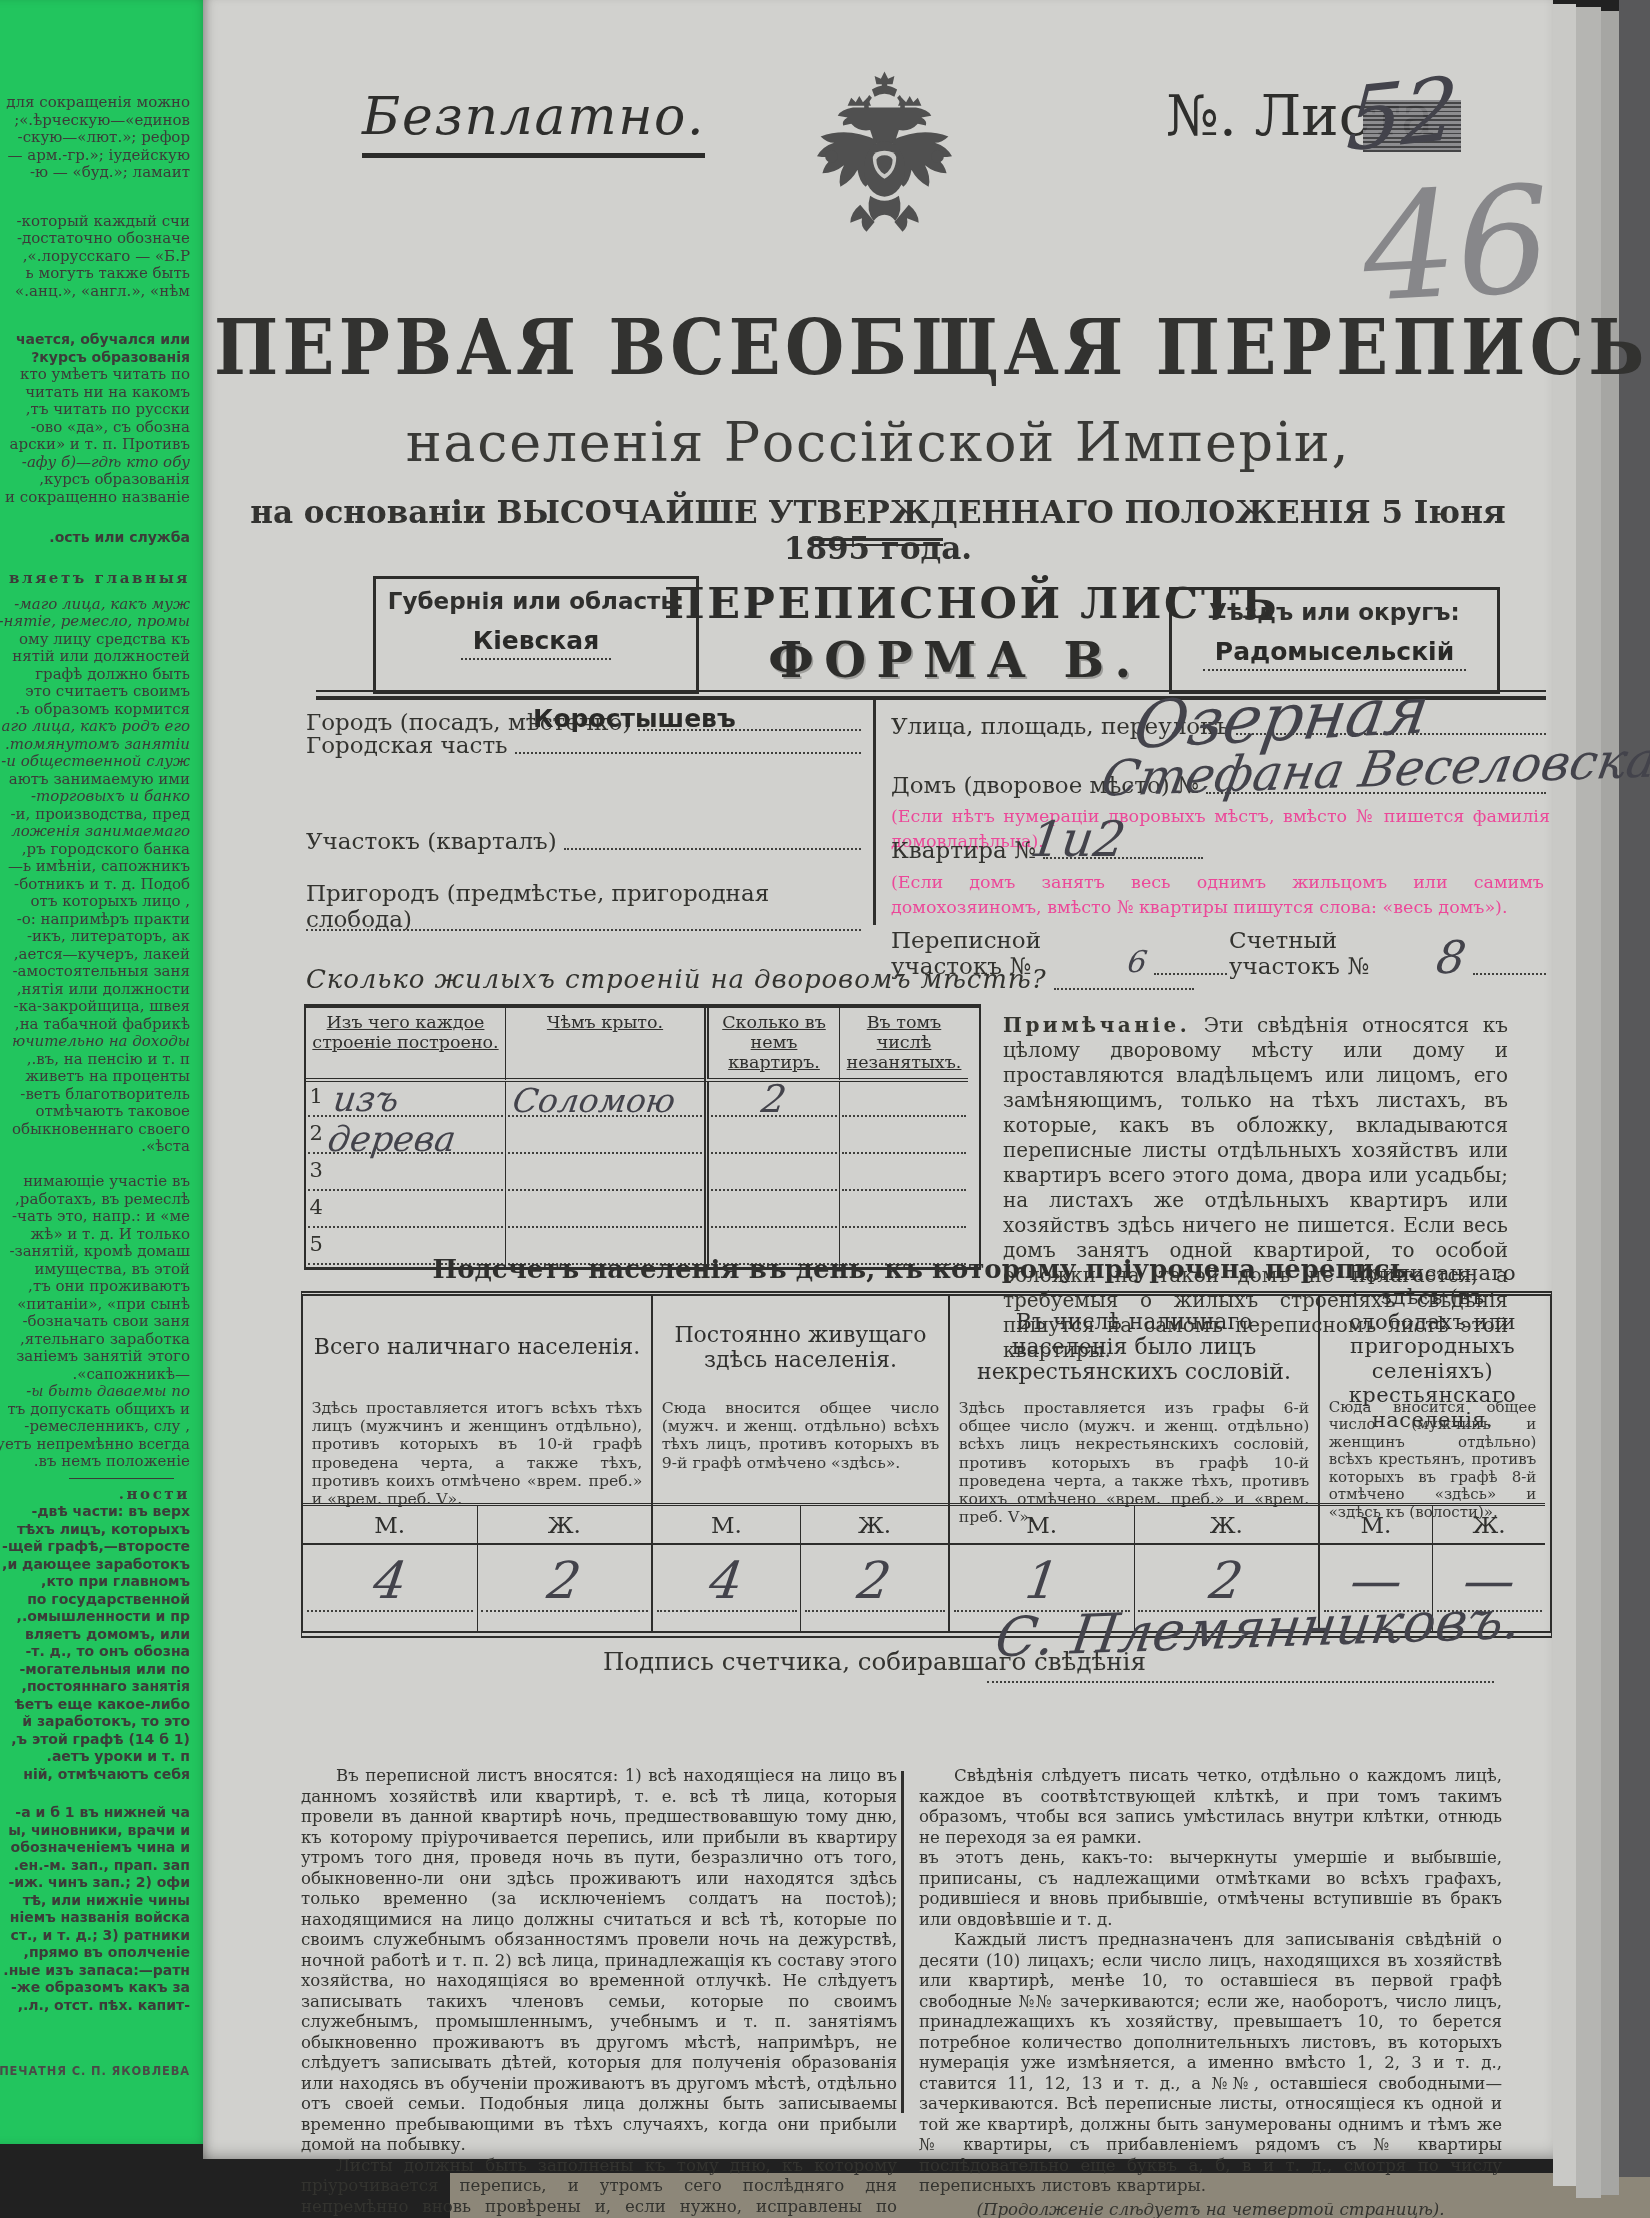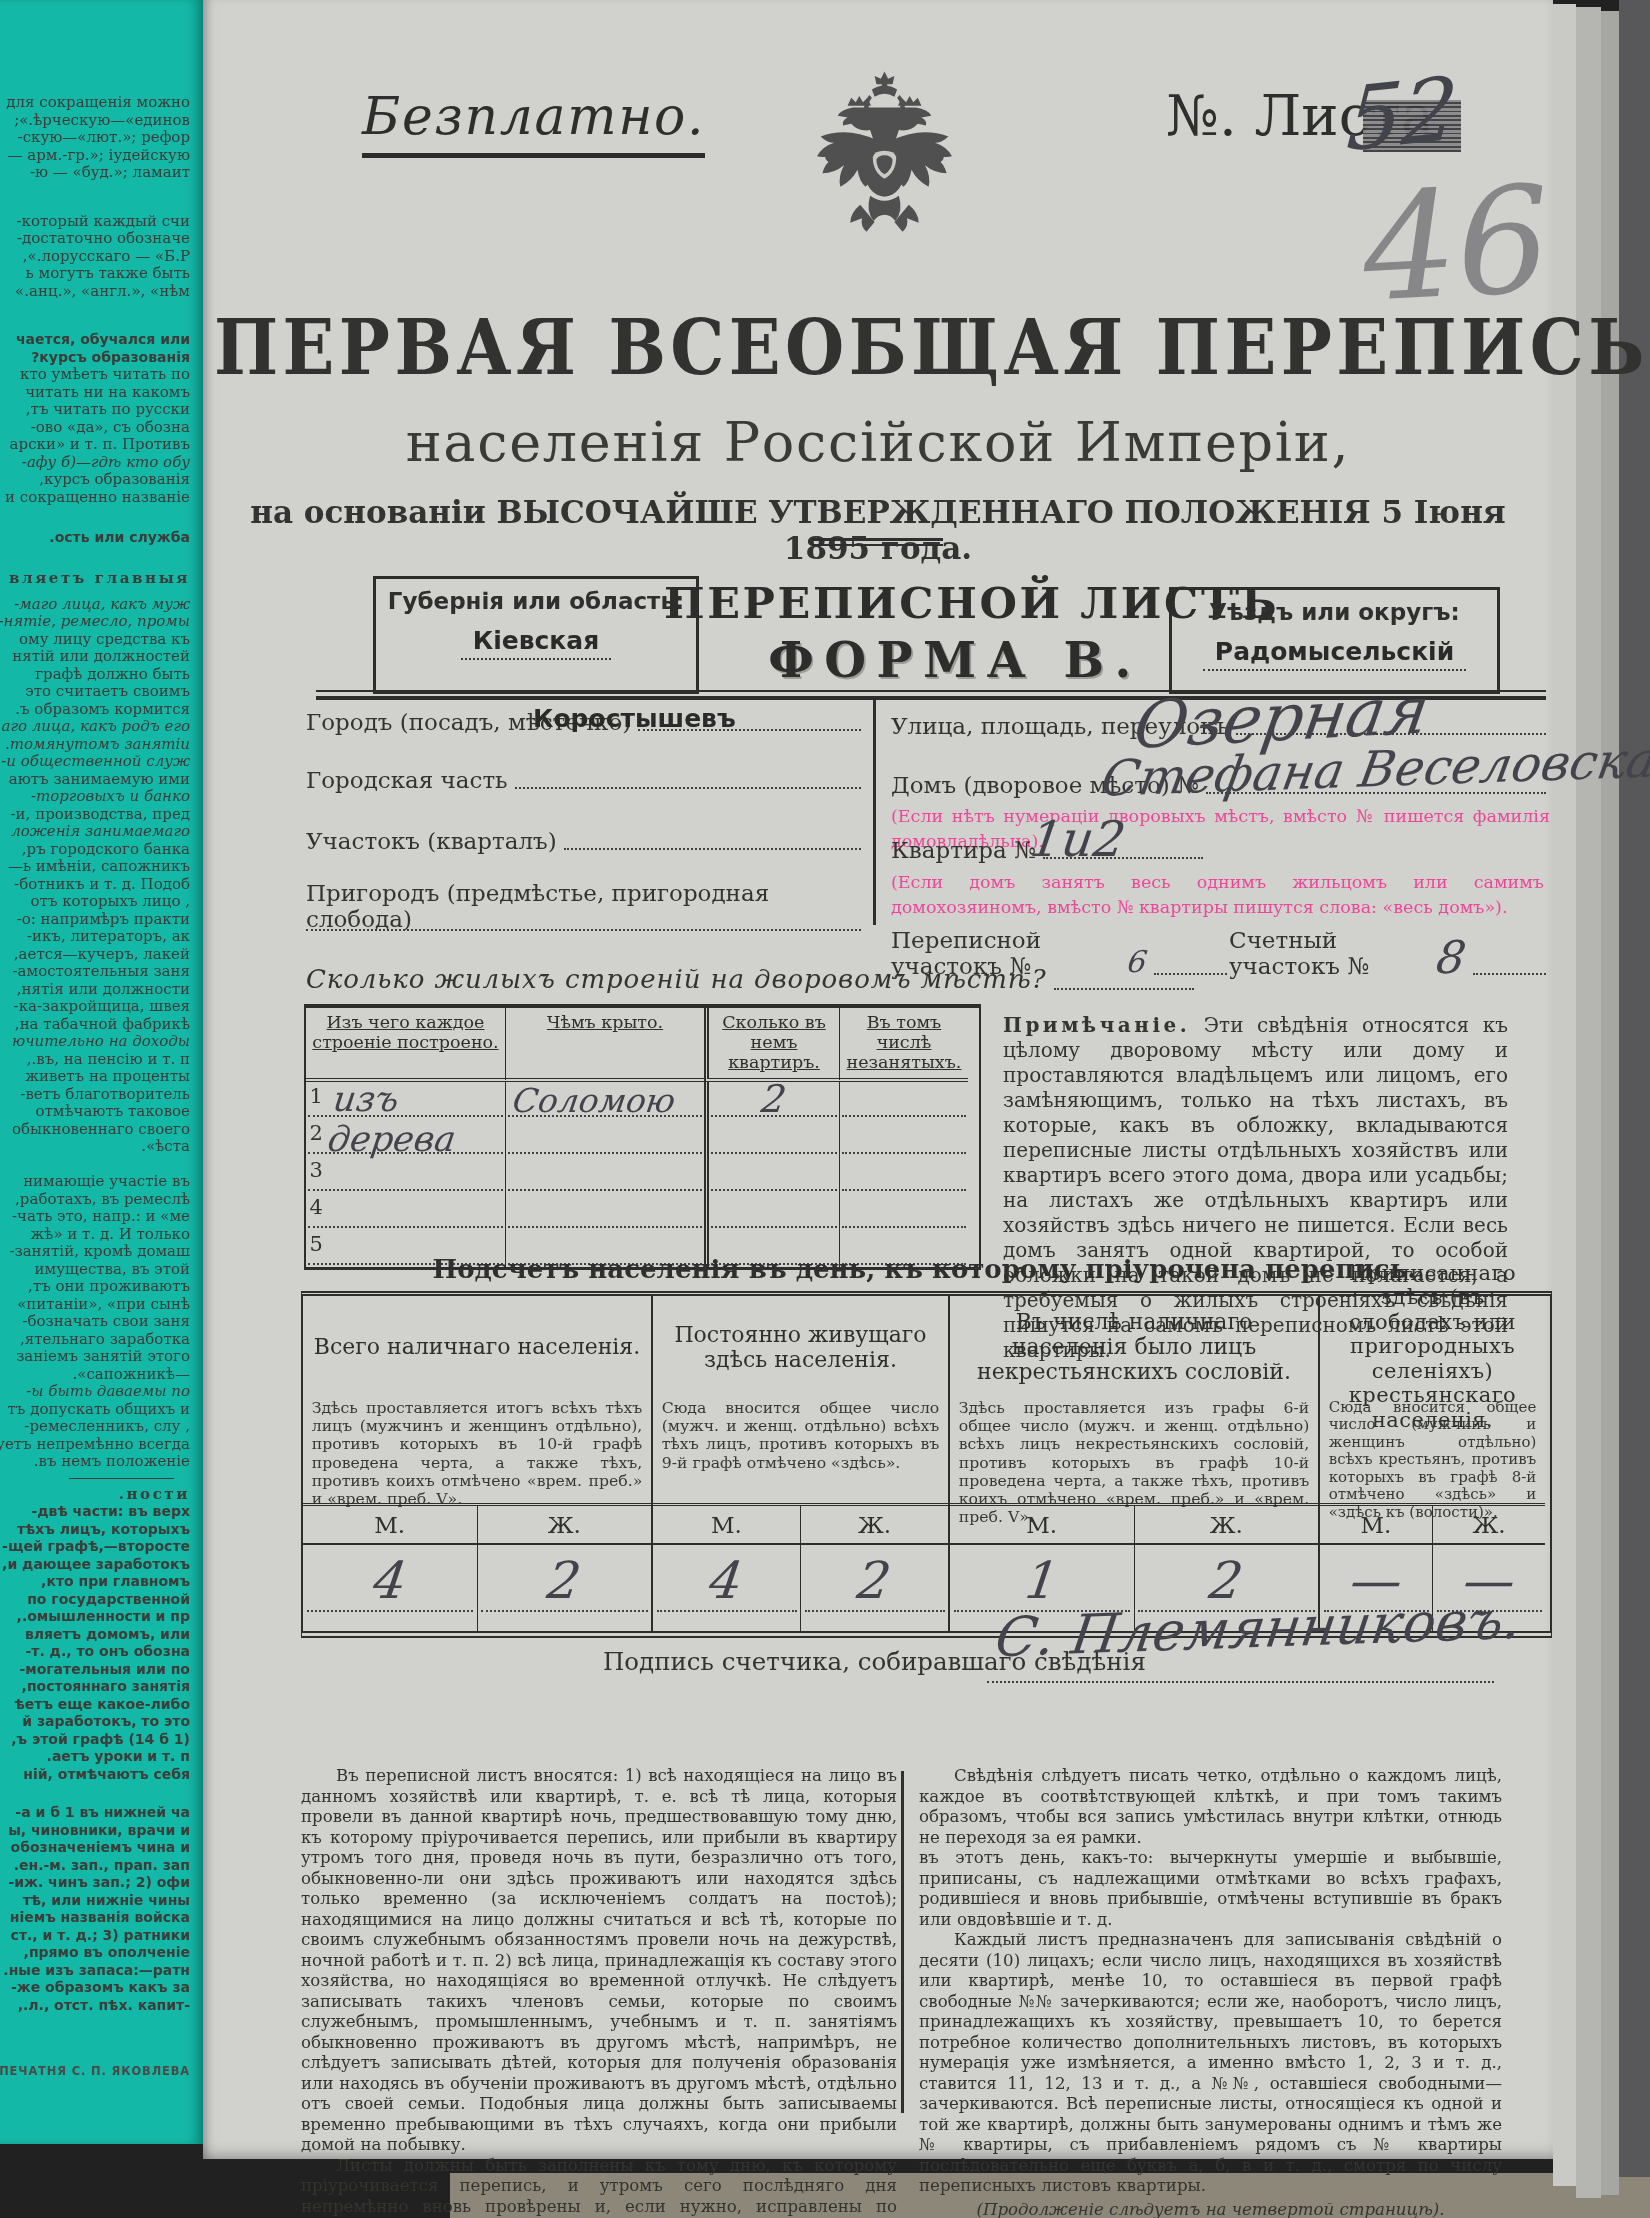--- a/index.html
+++ b/index.html
@@ -4,22 +4,22 @@
 <style>
   html,body{margin:0;padding:0;background:#1f1f1f;}
   .scan{position:relative;width:1651px;height:2218px;background:#212121;overflow:hidden;
         font-family:"DejaVu Serif",serif;color:#3b3b38;}
   
   .surface{position:absolute;left:450px;top:2173px;width:1201px;height:45px;background:#8d8779;}
   .bg-right{position:absolute;left:1619px;top:0;width:31px;height:2177px;background:#58585a;}
   .stack1{position:absolute;left:1553px;top:3.5px;width:23px;height:2182px;background:#c9c9c6;}
   .stack2{position:absolute;left:1576px;top:7px;width:24.5px;height:2191px;background:#b5b5b2;}
   .stack3{position:absolute;left:1600px;top:10.5px;width:19px;height:2184px;background:#a6a6a3;}
-  .left-strip{position:absolute;left:0;top:0;width:203px;height:2144px;background:#14b8a6;
-              box-shadow:inset -10.5px 0 14px -7px rgba(0,0,0,.4);}
+  .left-strip{position:absolute;left:0;top:0;width:203px;height:2144px;background:#22c55e;
+              box-shadow:inset -10.5px 0 14px -7px rgba(0,0,0,.4);padding-left:8px;}
   .main-page{position:absolute;left:203px;top:0;width:1350px;height:2159px;background:#d1d1ce;
              box-shadow:inset 8.7px 0 12.2px -7px rgba(0,0,0,.35), inset 0 -10.5px 15.7px -7.9px rgba(0,0,0,.3);}
   
   #strip-lines{position:absolute;left:0;top:94px;width:190px;text-align:right;}
   .sl{font-size:15px;line-height:17.5px;white-space:nowrap;overflow:hidden;direction:rtl;color:#3c3c39;}
   .sl.sans{font-family:"DejaVu Sans",sans-serif;font-weight:bold;font-size:14px;}
   .sl.it{font-style:italic;}
   .sl.sp{font-weight:bold;letter-spacing:2.6px;}
   .sl.imprint{font-family:"DejaVu Sans",sans-serif;font-weight:bold;font-size:11.4px;letter-spacing:0.9px;color:#4a4a47;}
   .sl-rule{border-top:1.7px solid #3c3c39;width:105px;margin:7px 15.7px 7px auto;height:0;}
@@ -284,21 +284,21 @@
     <div class="box-label">Уѣздъ или округъ:</div>
     <div class="box-value">Радомысельскій</div>
   </div>
   <div class="head-rule"></div>
 
   <div class="frow" style="left:306px;top:709px;width:557px;">
     <span>Городъ (посадъ, мѣстечко)</span>
       <span class="dots"></span>
   </div>
   <div class="stamp" style="left:533px;top:704px;">Коростышевъ</div>
-  <div class="frow" style="left:306px;top:767px;width:557px;">
+  <div class="frow" style="left:306px;top:732px;width:557px;">
     <span>Городская часть</span>
       <span class="dots"></span>
   </div>
   <div class="frow" style="left:306px;top:828px;width:557px;">
     <span>Участокъ (кварталъ)</span>
       <span class="dots"></span>
   </div>
   <div class="frow" style="left:306px;top:880px;width:557px;">
     <span>Пригородъ (предмѣстье, пригородная слобода)</span>
       <span class="dots"></span>

